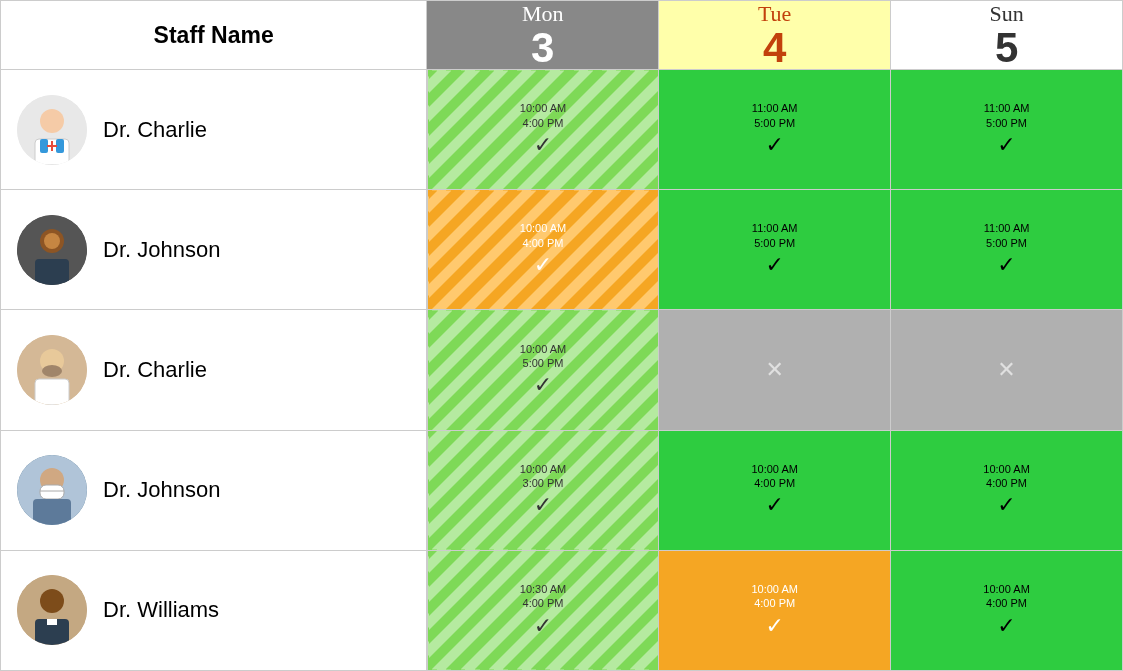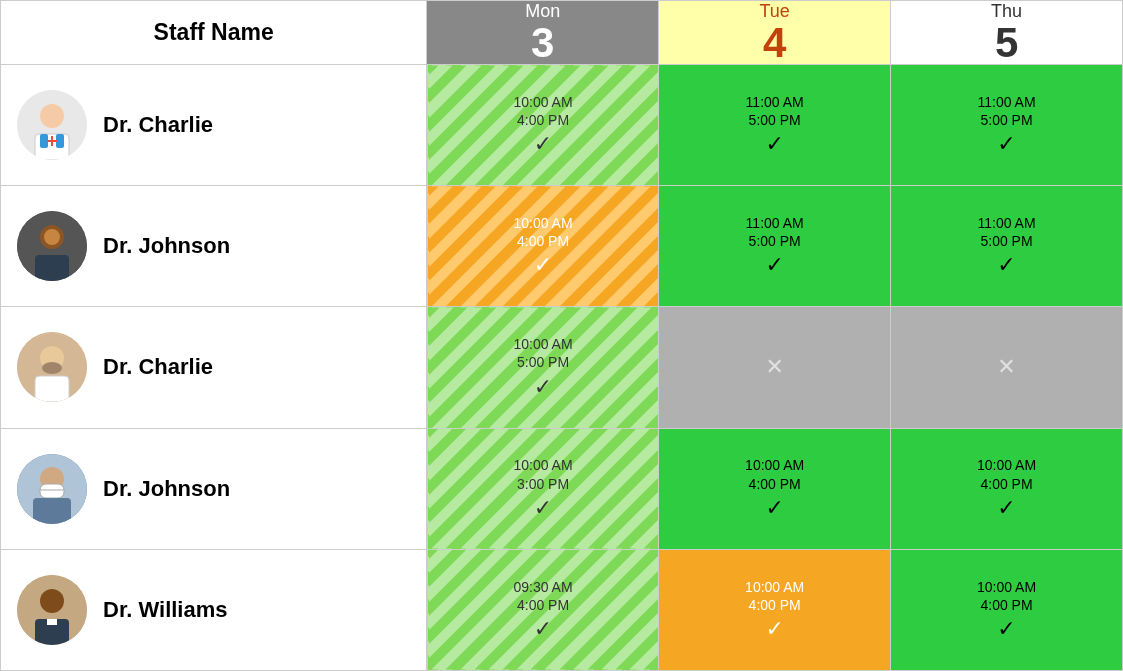--- a/index.html
+++ b/index.html
@@ -36,23 +36,24 @@
     }
     .header-tue {
       background: #ffffaa;
       color: #c2410c;
     }
     .header-wed {
       background: #fff;
       color: #333;
     }
     .header-day-name {
-      font-size: 18px;
+      font-size: 22px;
       font-weight: normal;
       display: block;
+      font-family: Liberation Serif, serif;
     }
     .header-day-num {
       font-size: 42px;
       font-weight: bold;
       display: block;
       line-height: 1;
     }
     
     .staff-cell {
       display: flex;
@@ -67,21 +68,21 @@
       overflow: hidden;
       flex-shrink: 0;
       background: #ccc;
       display: flex;
       align-items: center;
       justify-content: center;
       font-size: 28px;
     }
     .staff-name {
       font-size: 22px;
-      font-weight: bold;
+      font-weight: normal;
       text-align: left;
     }
     
     .cell-green {
       background: #2ecc40;
       color: #000000;
     }
     .cell-green-stripe {
       background: repeating-linear-gradient(
         -45deg,
@@ -104,21 +105,21 @@
         #ffc96e 10px,
         #ffc96e 20px
       );
       color: #fff;
     }
     .cell-gray {
       background: #b0b0b0;
       color: #e0e0e0;
     }
     .time-line {
-      font-size: 14px;
+      font-size: 11px;
       display: block;
       line-height: 1.3;
     }
     .check-mark {
       font-size: 22px;
       display: block;
       margin-top: 2px;
     }
     .cross-mark {
       font-size: 22px;
@@ -146,21 +147,21 @@
       </th>
       <th class="header-mon">
         <span class="header-day-name">Mon</span>
         <span class="header-day-num">3</span>
       </th>
       <th class="header-tue">
         <span class="header-day-name">Tue</span>
         <span class="header-day-num">4</span>
       </th>
       <th class="header-wed">
-        <span class="header-day-name">Thu</span>
+        <span class="header-day-name">Sun</span>
         <span class="header-day-num">5</span>
       </th>
     </tr>
   </thead>
   <tbody id="schedule-body">
   <tr>
         <td style="border-right: 2px solid rgb(204, 204, 204); height: 100px;">
           <div class="staff-cell">
             <div class="avatar avatar-charlie">
               <svg xmlns="http://www.w3.org/2000/svg" viewBox="0 0 70 70" width="70" height="70">
@@ -312,21 +313,21 @@
     <circle cx="35" cy="26" r="12" fill="#7d4c1a"></circle>
     <rect x="18" y="44" width="34" height="26" rx="4" fill="#2c3e50"></rect>
     <rect x="30" y="44" width="10" height="6" fill="#fff"></rect>
   </svg>
             </div>
             <span class="staff-name">Dr. Williams</span>
           </div>
         </td>
         <td class="cell-green-stripe">
           <div class="cell-content">
-            <span class="time-line">09:30 AM</span>
+            <span class="time-line">10:30 AM</span>
             <span class="time-line">4:00 PM</span>
             <span class="check-mark">✓</span>
           </div>
         </td>
         <td class="cell-orange">
           <div class="cell-content">
             <span class="time-line">10:00 AM</span>
             <span class="time-line">4:00 PM</span>
             <span class="check-mark">✓</span>
           </div>

